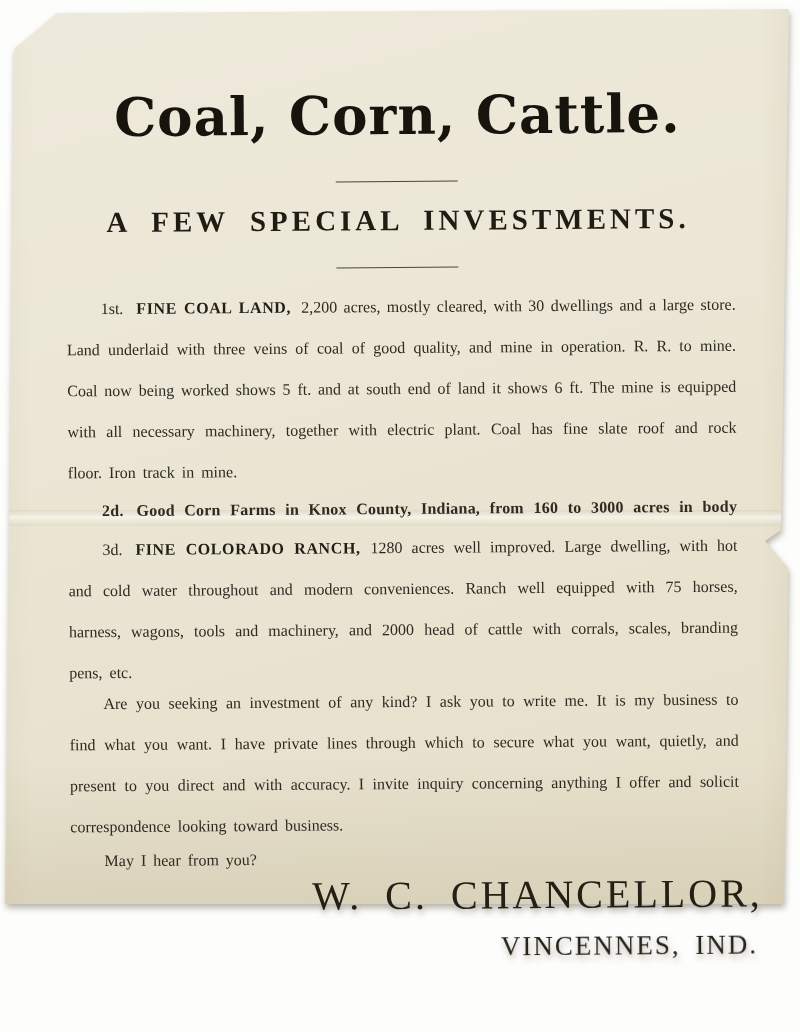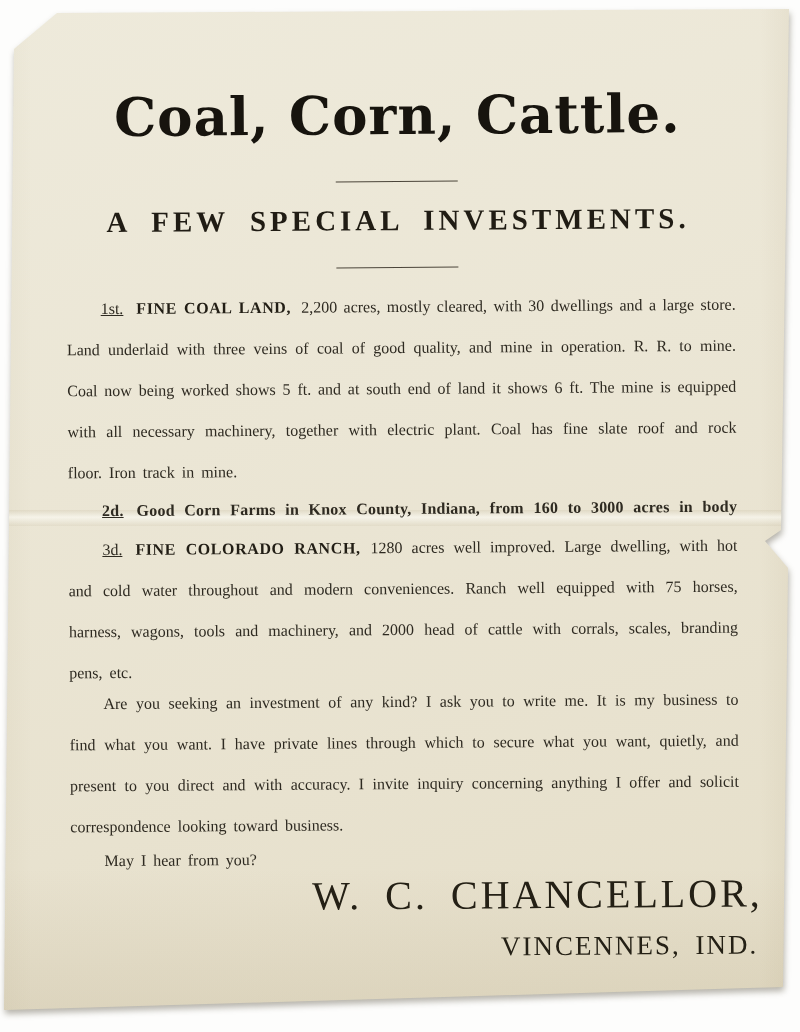--- a/index.html
+++ b/index.html
@@ -2,21 +2,21 @@
 <html><head>
 <meta charset="utf-8">
 <style>
   html, body {
     margin: 0; padding: 0;
     width: 800px; height: 1032px;
     background: #fdfdfc;
     font-family: "Liberation Serif", serif;
     overflow: hidden;
   }
-  .stage { position: relative; width: 800px; height: 1032px; }
+  .stage { position: relative; width: 800px; height: 904px; }
 
   
   .paper-wrap { position: absolute; inset: 0; filter: drop-shadow(1px 4px 3px rgba(95,88,70,0.45)); }
   .paper {
     position: absolute; inset: 0;
     background:
       linear-gradient(270deg, rgba(150,130,90,0.10), rgba(0,0,0,0) 5%),
       linear-gradient(90deg, rgba(160,145,105,0.07), rgba(0,0,0,0) 4%),
       linear-gradient(0deg, rgba(130,108,64,0.12), rgba(0,0,0,0) 16%),
       linear-gradient(165deg, #eeeadb 0%, #ebe6d5 40%, #e8e2cf 70%, #e5dec8 100%);
@@ -62,21 +62,21 @@
   .bodytext { position: absolute; left: 68px; width: 669px; font-size: 16px; line-height: 41px; }
   .para { position: absolute; left: 0; width: 669px; }
   .p1 { top: 286px; } .p2 { top: 488px; } .p3 { top: 527px; } .p4 { top: 681px; } .p5 { top: 838px; }
   .line {
     height: 41px; overflow: hidden;
     text-align: justify; text-align-last: justify;
     word-spacing: 2px;
   }
   .line.last { text-align: left; text-align-last: left; word-spacing: 3px; }
   .line.indent { padding-left: 34px; }
-  .num { margin-right: 13px; text-decoration: underline; }
+  .num { margin-right: 13px; }
   .bhead { font-weight: 700; letter-spacing: 0.6px; margin-right: 10px; color: #221e15; }
   .semibold { font-weight: 700; letter-spacing: 0.2px; }
 
   .sig-name {
     position: absolute; right: 40px; top: 872px;
     font-size: 40px; letter-spacing: 3px; word-spacing: 10px;
     color: #242015;
   }
   .sig-place {
     position: absolute; right: 45px; top: 932px;

